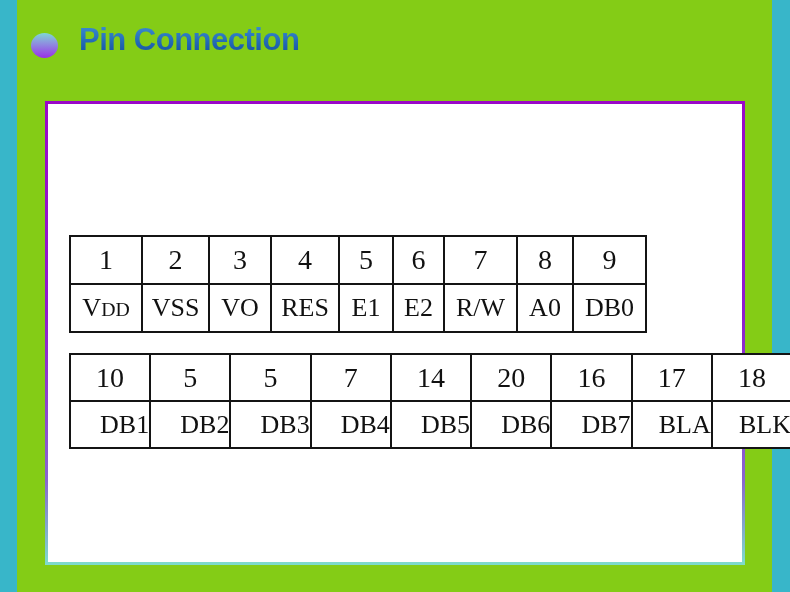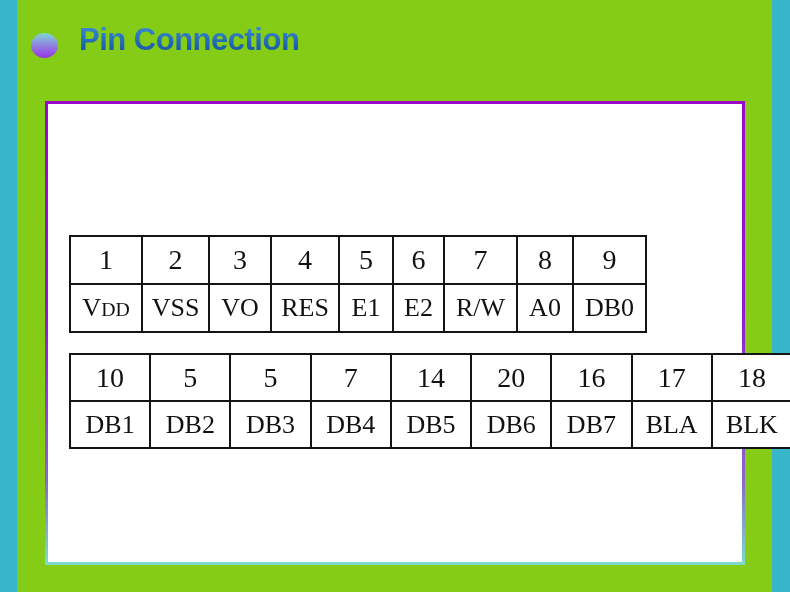--- a/index.html
+++ b/index.html
@@ -53,21 +53,21 @@
   table.pins td {
     border:2px solid #141414;
     text-align:center; vertical-align:middle;
     padding:0; overflow:hidden;
   }
   table.pins tr.num-row td   { font-size:28px; height:46px; }
   table.pins tr.label-row td { font-size:26px; height:46px; }
   #pin-table-2 { left:69px; top:353px; width:724px; }
   #pin-table-1 { left:69px; top:235px; width:576px; }
   #pin-table-2 tr.num-row td   { height:45px; }
-  #pin-table-2 tr.label-row td { height:45px; }
+  #pin-table-2 tr.label-row td { height:45px;text-align:right; }
   .caps-rest { font-size:0.76em; }
 </style>
 </head>
 <body>
 
 <div class="page">
 
   <div class="edge left"></div>
   <div class="edge right"></div>
 

